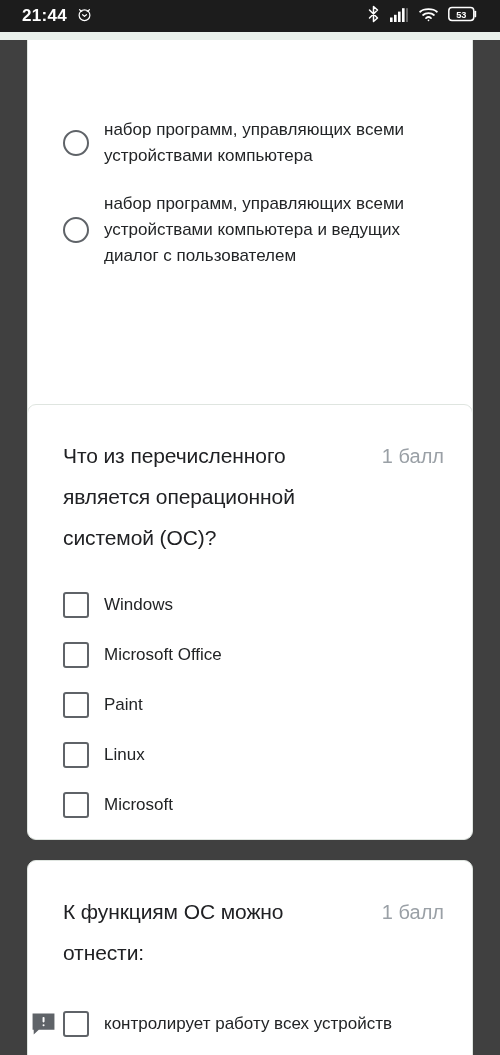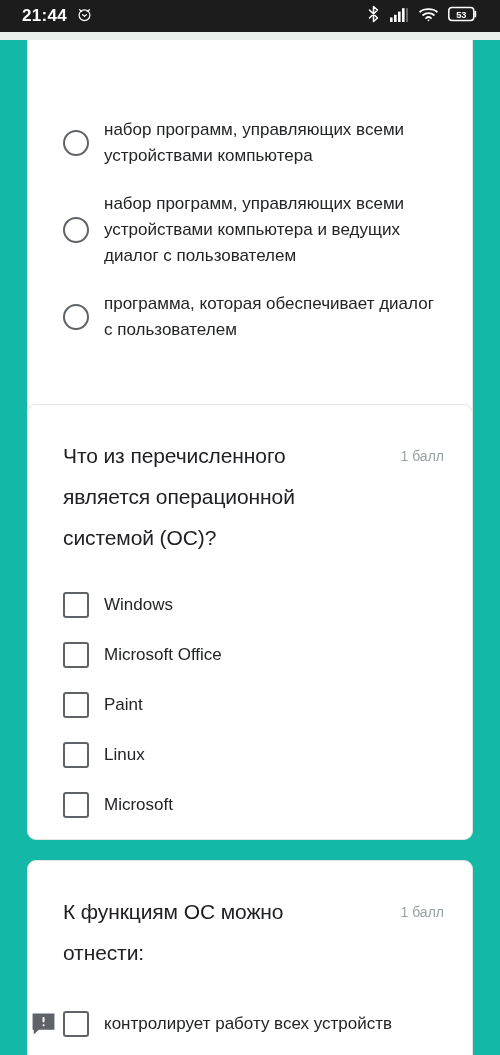--- a/index.html
+++ b/index.html
@@ -28,21 +28,21 @@
   .sb-right {
     margin-left: auto;
     display: flex; align-items: center; gap: 10px;
   }
   .ico { display: block; }
 
   
   .page {
     position: absolute; top: 40px; left: 0;
     width: 500px; height: 1015px;
-    background: #14b8a6;
+    background: #404040;
     overflow: hidden;
   }
 
   .card {
     position: absolute;
     left: 27px; width: 446px;
     background: #ffffff;
     border: 1px solid #dfe5e0;
     border-radius: 9px;
   }
@@ -58,21 +58,21 @@
   }
   .q-title {
     font-size: 21px;
     line-height: 41px;
     color: #202124;
     letter-spacing: -0.1px;
     max-width: 275px;
   }
   .q-points {
     margin-left: auto;
-    font-size: 14px;
+    font-size: 20px;
     line-height: 41px;
     color: #9aa0a6;
     white-space: nowrap;
     padding-top: 1px;
   }
 
   
   .options { padding: 0 20px 0 35px; }
   .opt {
     display: flex;
@@ -164,24 +164,20 @@
       <div class="opt">
         <span class="opt-radio"></span>
         <span class="opt-label">набор программ, управляющих всеми устройствами компьютера</span>
       </div>
 
       <div class="opt">
         <span class="opt-radio"></span>
         <span class="opt-label">набор программ, управляющих всеми устройствами компьютера и ведущих диалог с пользователем</span>
       </div>
 
-      <div class="opt">
-        <span class="opt-radio"></span>
-        <span class="opt-label">программа, которая обеспечивает диалог с пользователем</span>
-      </div>
 
     </div>
   </div>
 
   <div class="card" id="card-2">
     <div class="q-head">
       <div class="q-title">Что из перечисленного является операционной системой (ОС)?</div>
       <div class="q-points">1 балл</div>
     </div>
     <div class="options q2-list" style="padding-top:22px;">

